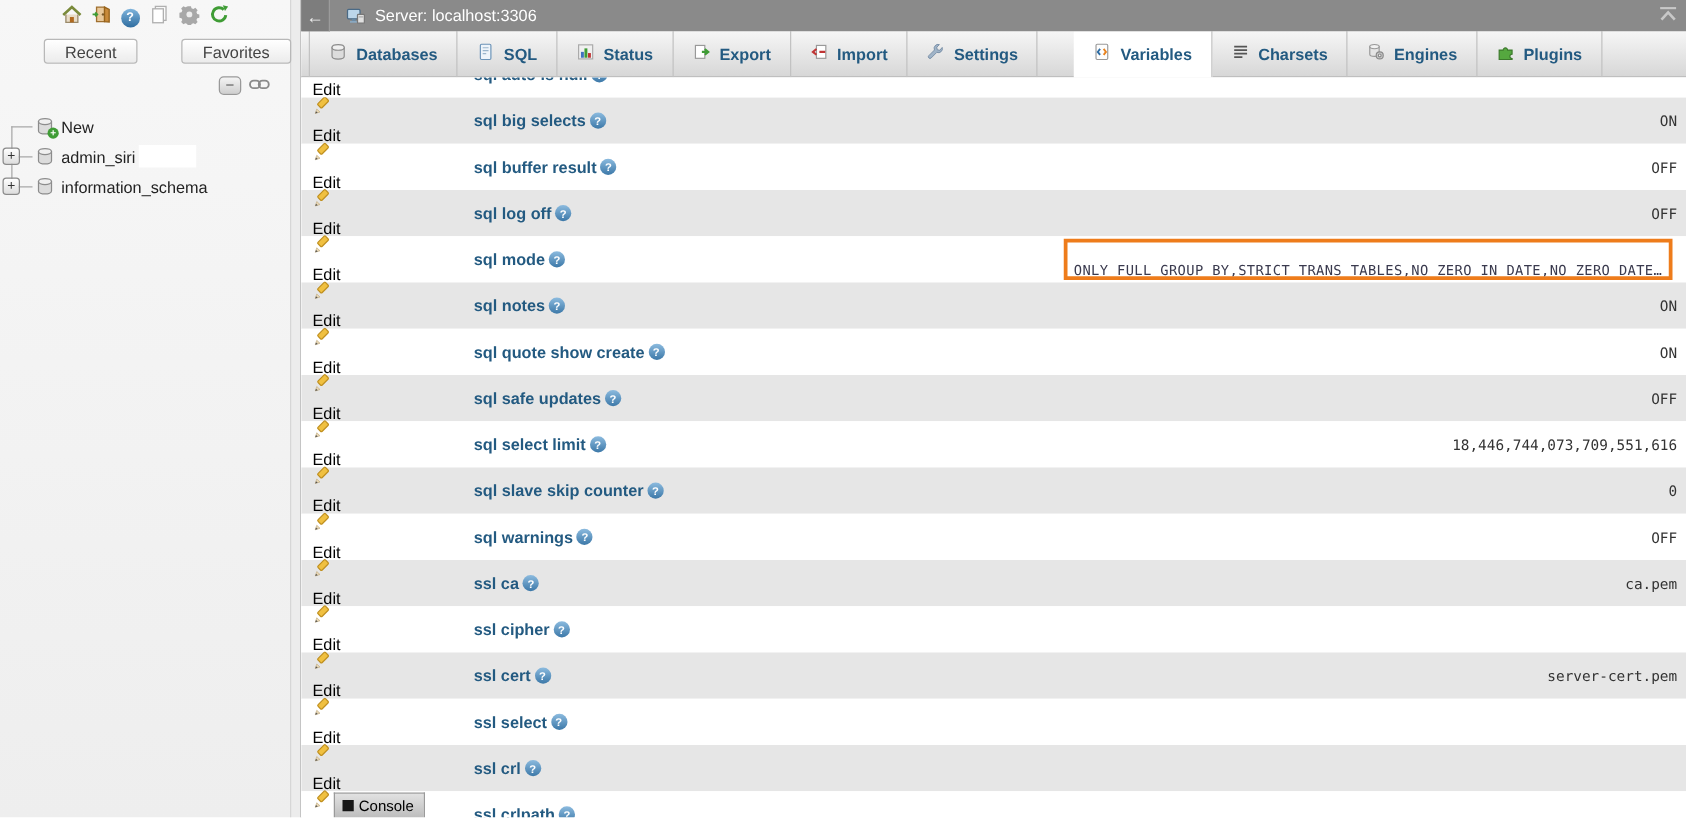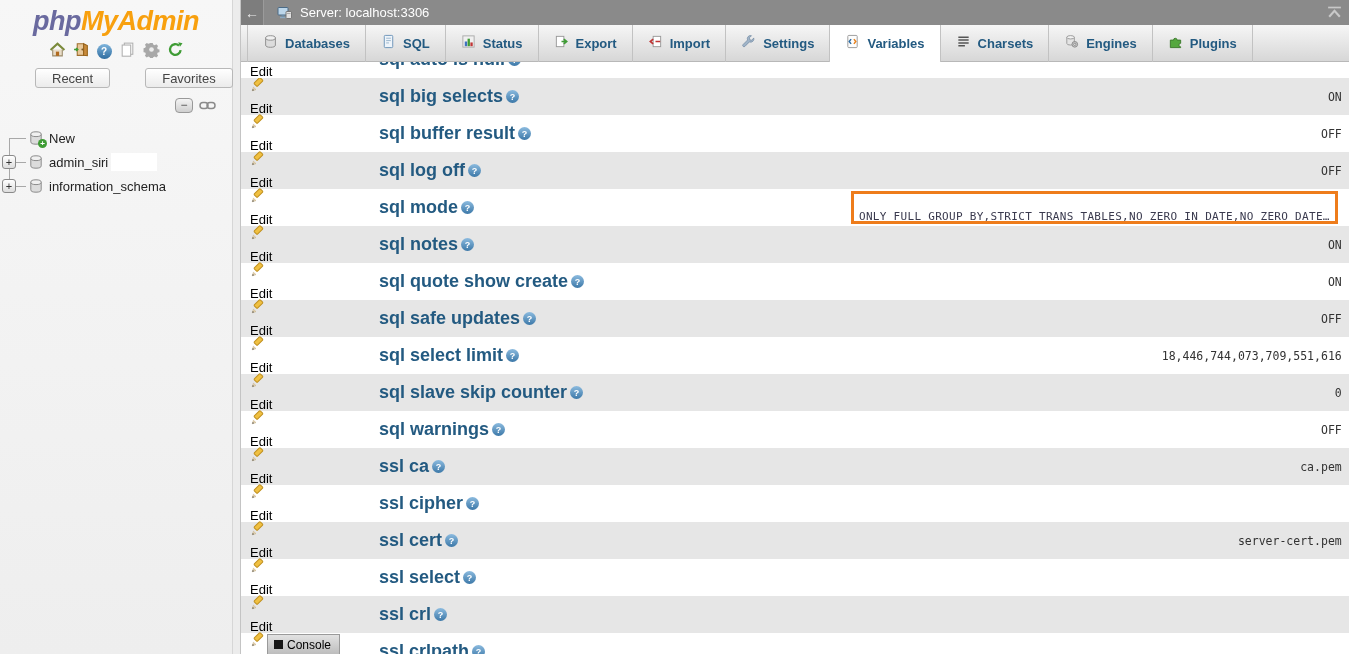--- a/index.html
+++ b/index.html
@@ -36,47 +36,44 @@
   .topbar { height:25px; background:#8a8a8a; display:flex; align-items:center; flex:none; position:relative; }
   .back-btn { width:23px; height:25px; background:#7d7d7d; border-right:1px solid #9b9b9b; color:#ececec; font-size:14px; display:flex; align-items:center; justify-content:center; cursor:pointer; }
   .server-ico { margin-left:12px; display:flex; }
   .server-title { color:#fff; font-size:13px; margin-left:7px; }
   .collapse-top { position:absolute; right:10px; top:5px; cursor:pointer; }
 
   .tabbar { height:37px; flex:none; display:flex; align-items:stretch; background:linear-gradient(#f6f6f6,#d6d6d6); box-shadow:inset 0 -1px 0 #b8b8b8; }
   .tab { display:flex; align-items:center; gap:7px; padding:12px 15px; border-right:1px solid #c2c2c2; cursor:pointer; }
   .tab:first-child { border-left:1px solid #c2c2c2; margin-left:6px; }
   .tab-label { font-size:13px; font-weight:bold; color:#235a81; white-space:nowrap; }
-  .tab.active { background:#fff; box-shadow:none; }
+  .tab.active { background:#fff; box-shadow:none;margin-left:29px; }
 
   .content { flex:1; overflow:hidden; background:#fff; }
   .vrow { height:37px; display:flex; align-items:center; background:#fff; }
   .vrow.shaded { background:#e6e6e6; }
   .vrow.cut-top { margin-top:-21px; clip-path:inset(21px 0 0 0); }
   .cell-edit { width:138px; flex:none; padding-left:9px; display:flex; align-items:center; }
   .edit-link { display:flex; align-items:flex-start; gap:5px; color:#000000; font-size:13px; text-decoration:none; cursor:pointer;flex-direction:column; }
   .cell-name { width:470px; flex:none; display:flex; align-items:center; }
-  .vname { font-size:18px; font-weight:bold; color:#235a81; }
+  .vname { font-size:13px; font-weight:bold; color:#235a81; }
   .help-ico { width:13px; height:13px; border-radius:50%; background:linear-gradient(#8cbbdf,#3c78a8); color:#fff; font-size:9px; font-weight:bold; display:inline-flex; align-items:center; justify-content:center; margin-left:3px; flex:none; cursor:pointer; }
   .cell-value { flex:1; text-align:right; padding-right:11px; font-family:"DejaVu Sans Mono", monospace; font-size:11.5px; color:#333; overflow:hidden; }
   .hl-box { display:none; }
   .vrow.highlighted .hl-box { display:block; margin:2px 4px 2px 2px; height:33px; border:3px solid #ee7c1b; background:#fff; text-align:left; overflow:hidden; }
   .hl-text { font-family:"DejaVu Sans Mono", monospace; font-size:11px; letter-spacing:0.3px; color:#3a3a4e; white-space:nowrap; padding:16px 5px 0 5px; }
   .hl-bar { margin:1px 0 0 7px; width:140px; height:5px; border-radius:2px; background:#3d38c3; }
 
   .console-btn { position:absolute; left:0; bottom:0; height:20px; padding:0 8px 0 6px; background:linear-gradient(#e2e2e2,#bdbdbd); border:1px solid #9a9a9a; border-bottom:none; display:flex; align-items:center; gap:4px; font-size:12px; color:#000; cursor:pointer;margin-left:26px; }
   .console-sq { width:9px; height:9px; background:#161616; display:inline-block; }
 </style>
 </head>
 <body>
 
 <div class="sidebar">
-  <div class="logo">
-    <span class="lg-php">php</span><span class="lg-ma">MyAdmin</span>
-  </div>
   <div class="nav-icons">
     <span><svg width="17" height="17" viewBox="0 0 16 16">
           <path d="M1.5 8.5 8 2.5 14.5 8.5" fill="none" stroke="#7a8a3a" stroke-width="2"></path>
           <path d="M3.5 8 v6 h9 V8" fill="#e8dcc8" stroke="#9a8a6a"></path>
           <rect x="6.5" y="10" width="3" height="4" fill="#b06a20"></rect>
         </svg></span>
     <span><svg width="17" height="17" viewBox="0 0 16 16">
           <path d="M4 2.5 h6 v11 H4z" fill="#e8c89a" stroke="#a07030"></path>
           <path d="M10 2.5 l3.5 1.8 v9.5 L10 13.5z" fill="#c88a3a" stroke="#96621a"></path>
           <circle cx="8.8" cy="8" r="0.9" fill="#7a5a2a"></circle>

